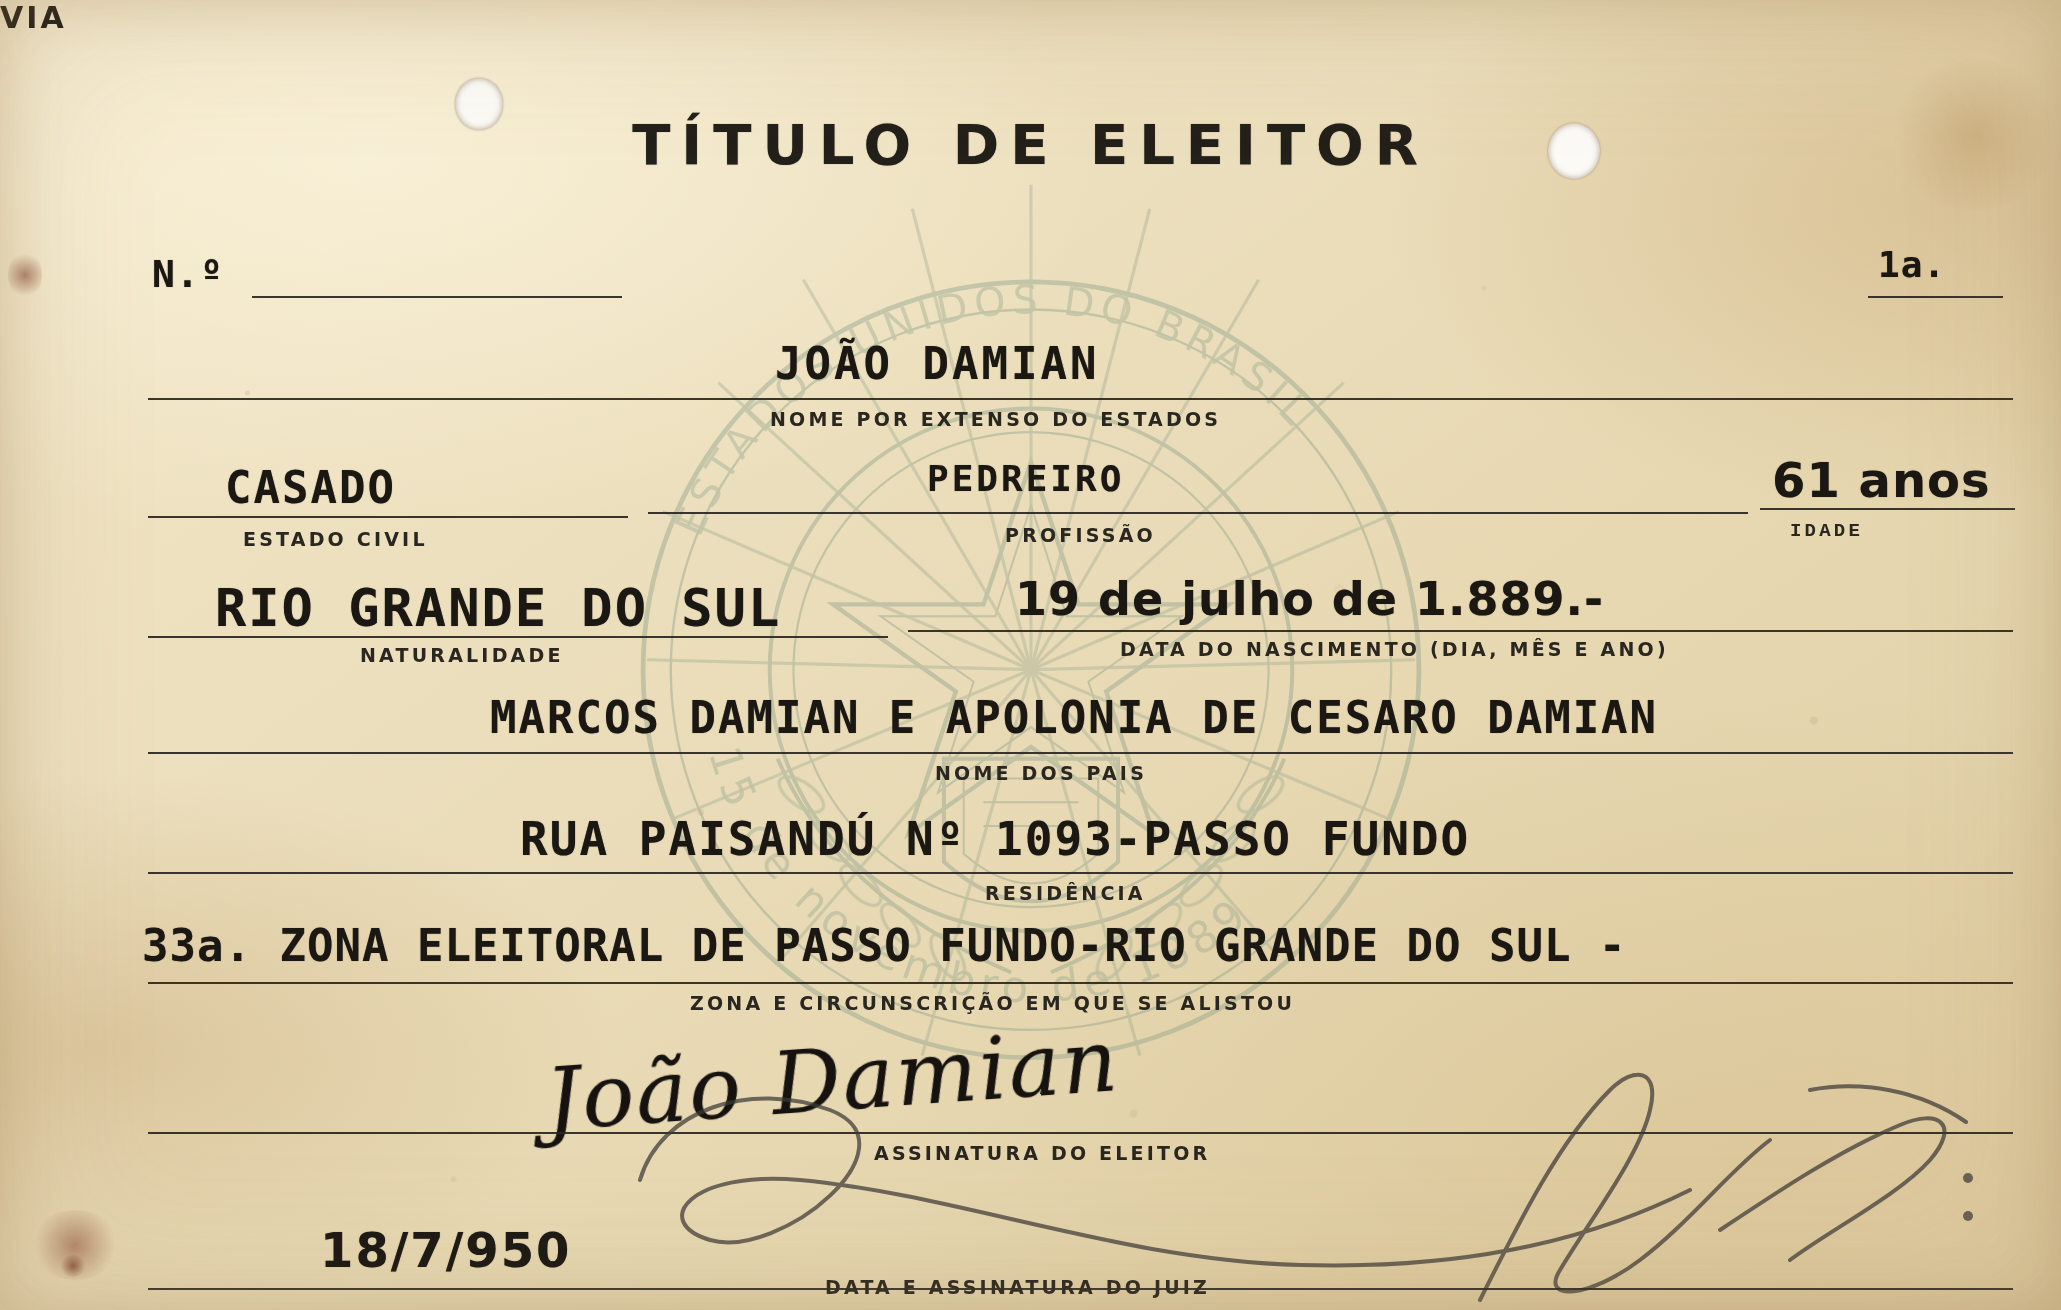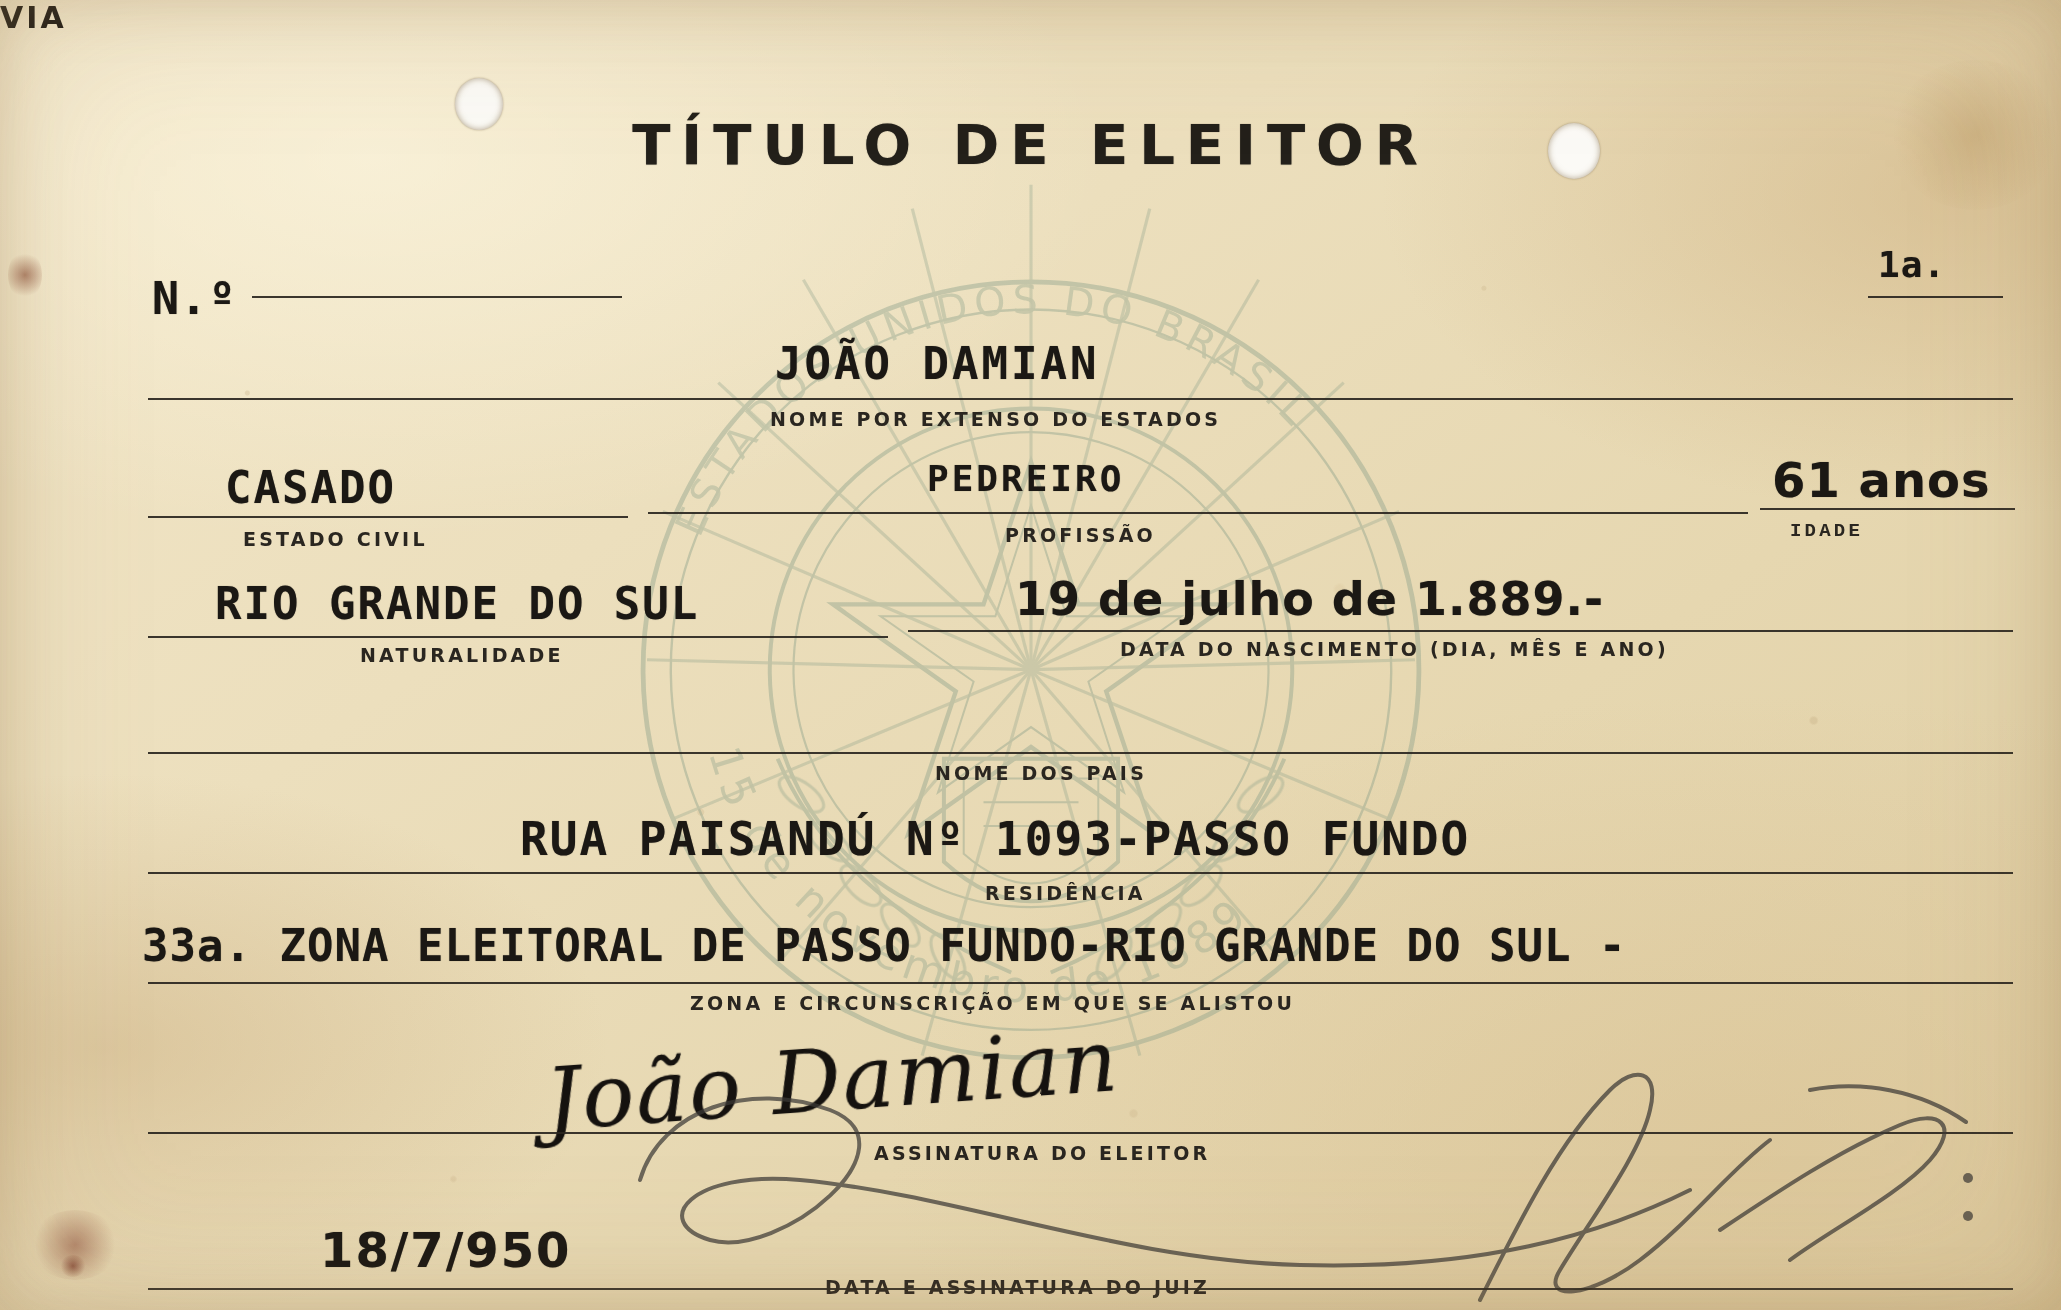--- a/index.html
+++ b/index.html
@@ -117,21 +117,21 @@
     white-space: nowrap;
   }
   .rule {
     position: absolute;
     height: 2px;
     background: #2a2620;
     opacity: .92;
   }
 
   
-  .lbl-no   { left: 152px; top: 252px; font-size: 45px; margin-top: 20px; }
+  .lbl-no   { left: 152px; top: 252px; font-size: 38px; }
   .v-no     { left: 300px; top: 240px; font-size: 44px; letter-spacing: 2px; }
   .rule-no  { left: 252px; top: 296px; width: 370px; }
 
   .lbl-via  { left: 1790px; top: 258px; font-size: 30px; letter-spacing: 3px; font-family:"DejaVu Sans",sans-serif; font-weight:700;}
   .v-via    { left: 1878px; top: 244px; font-size: 36px; }
   .rule-via { left: 1868px; top: 296px; width: 135px; }
 
   .v-nome   { left: 775px; top: 338px; font-size: 44px; letter-spacing: 3px; }
   .rule-1   { left: 148px; top: 398px; width: 1865px; }
   .cap-nome { left: 770px; top: 408px; }
@@ -139,21 +139,21 @@
   .v-estciv { left: 225px; top: 462px; font-size: 44px; letter-spacing: 2px; }
   .v-prof   { left: 927px; top: 458px; font-size: 36px; letter-spacing: 3px; }
   .v-idade  { left: 1772px; top: 452px; font-size: 48px; letter-spacing: 1px; font-family:"DejaVu Sans",sans-serif;}
   .rule-2a  { left: 148px; top: 516px; width: 480px; }
   .rule-2b  { left: 648px; top: 512px; width: 1100px; }
   .rule-2c  { left: 1760px; top: 508px; width: 255px; }
   .cap-estciv { left: 243px; top: 528px; }
   .cap-prof   { left: 1005px; top: 524px; }
   .cap-idade  { left: 1790px; top: 520px; font-family: Liberation Mono, monospace; }
 
-  .v-natur  { left: 215px; top: 578px; font-size: 44px; letter-spacing: 2px; }
+  .v-natur  { left: 215px; top: 578px; font-size: 52px; letter-spacing: 2px; }
   .v-nasc   { left: 1015px; top: 572px; font-size: 46px; letter-spacing: 1px; font-family:"DejaVu Sans",sans-serif; }
   .rule-3a  { left: 148px; top: 636px; width: 740px; }
   .rule-3b  { left: 908px; top: 630px; width: 1105px; }
   .cap-natur { left: 360px; top: 644px; }
   .cap-nasc  { left: 1120px; top: 638px; }
 
   .v-pais   { left: 490px; top: 692px; font-size: 44px; letter-spacing: 2px; }
   .rule-4   { left: 148px; top: 752px; width: 1865px; }
   .cap-pais { left: 935px; top: 762px; }
 
@@ -296,20 +296,21 @@
   <div class="caption cap-prof">PROFISSÃO</div>
   <div class="caption cap-idade">IDADE</div>
 
   <div class="typed v-natur">RIO GRANDE DO SUL</div>
   <div class="typed v-nasc">19 de julho de 1.889.-</div>
   <div class="rule rule-3a"></div>
   <div class="rule rule-3b"></div>
   <div class="caption cap-natur">NATURALIDADE</div>
   <div class="caption cap-nasc">DATA DO NASCIMENTO (DIA, MÊS E ANO)</div>
 
+  <div class="typed v-pais">MARCOS DAMIAN  E APOLONIA DE CESARO DAMIAN</div>
   <div class="rule rule-4"></div>
   <div class="caption cap-pais">NOME DOS PAIS</div>
 
   <div class="typed v-resid">RUA PAISANDÚ Nº  1093-PASSO FUNDO</div>
   <div class="rule rule-5"></div>
   <div class="caption cap-resid">RESIDÊNCIA</div>
 
   <div class="typed v-zona">33a. ZONA ELEITORAL DE PASSO FUNDO-RIO GRANDE DO SUL -</div>
   <div class="rule rule-6"></div>
   <div class="caption cap-zona">ZONA E CIRCUNSCRIÇÃO EM QUE SE ALISTOU</div>

